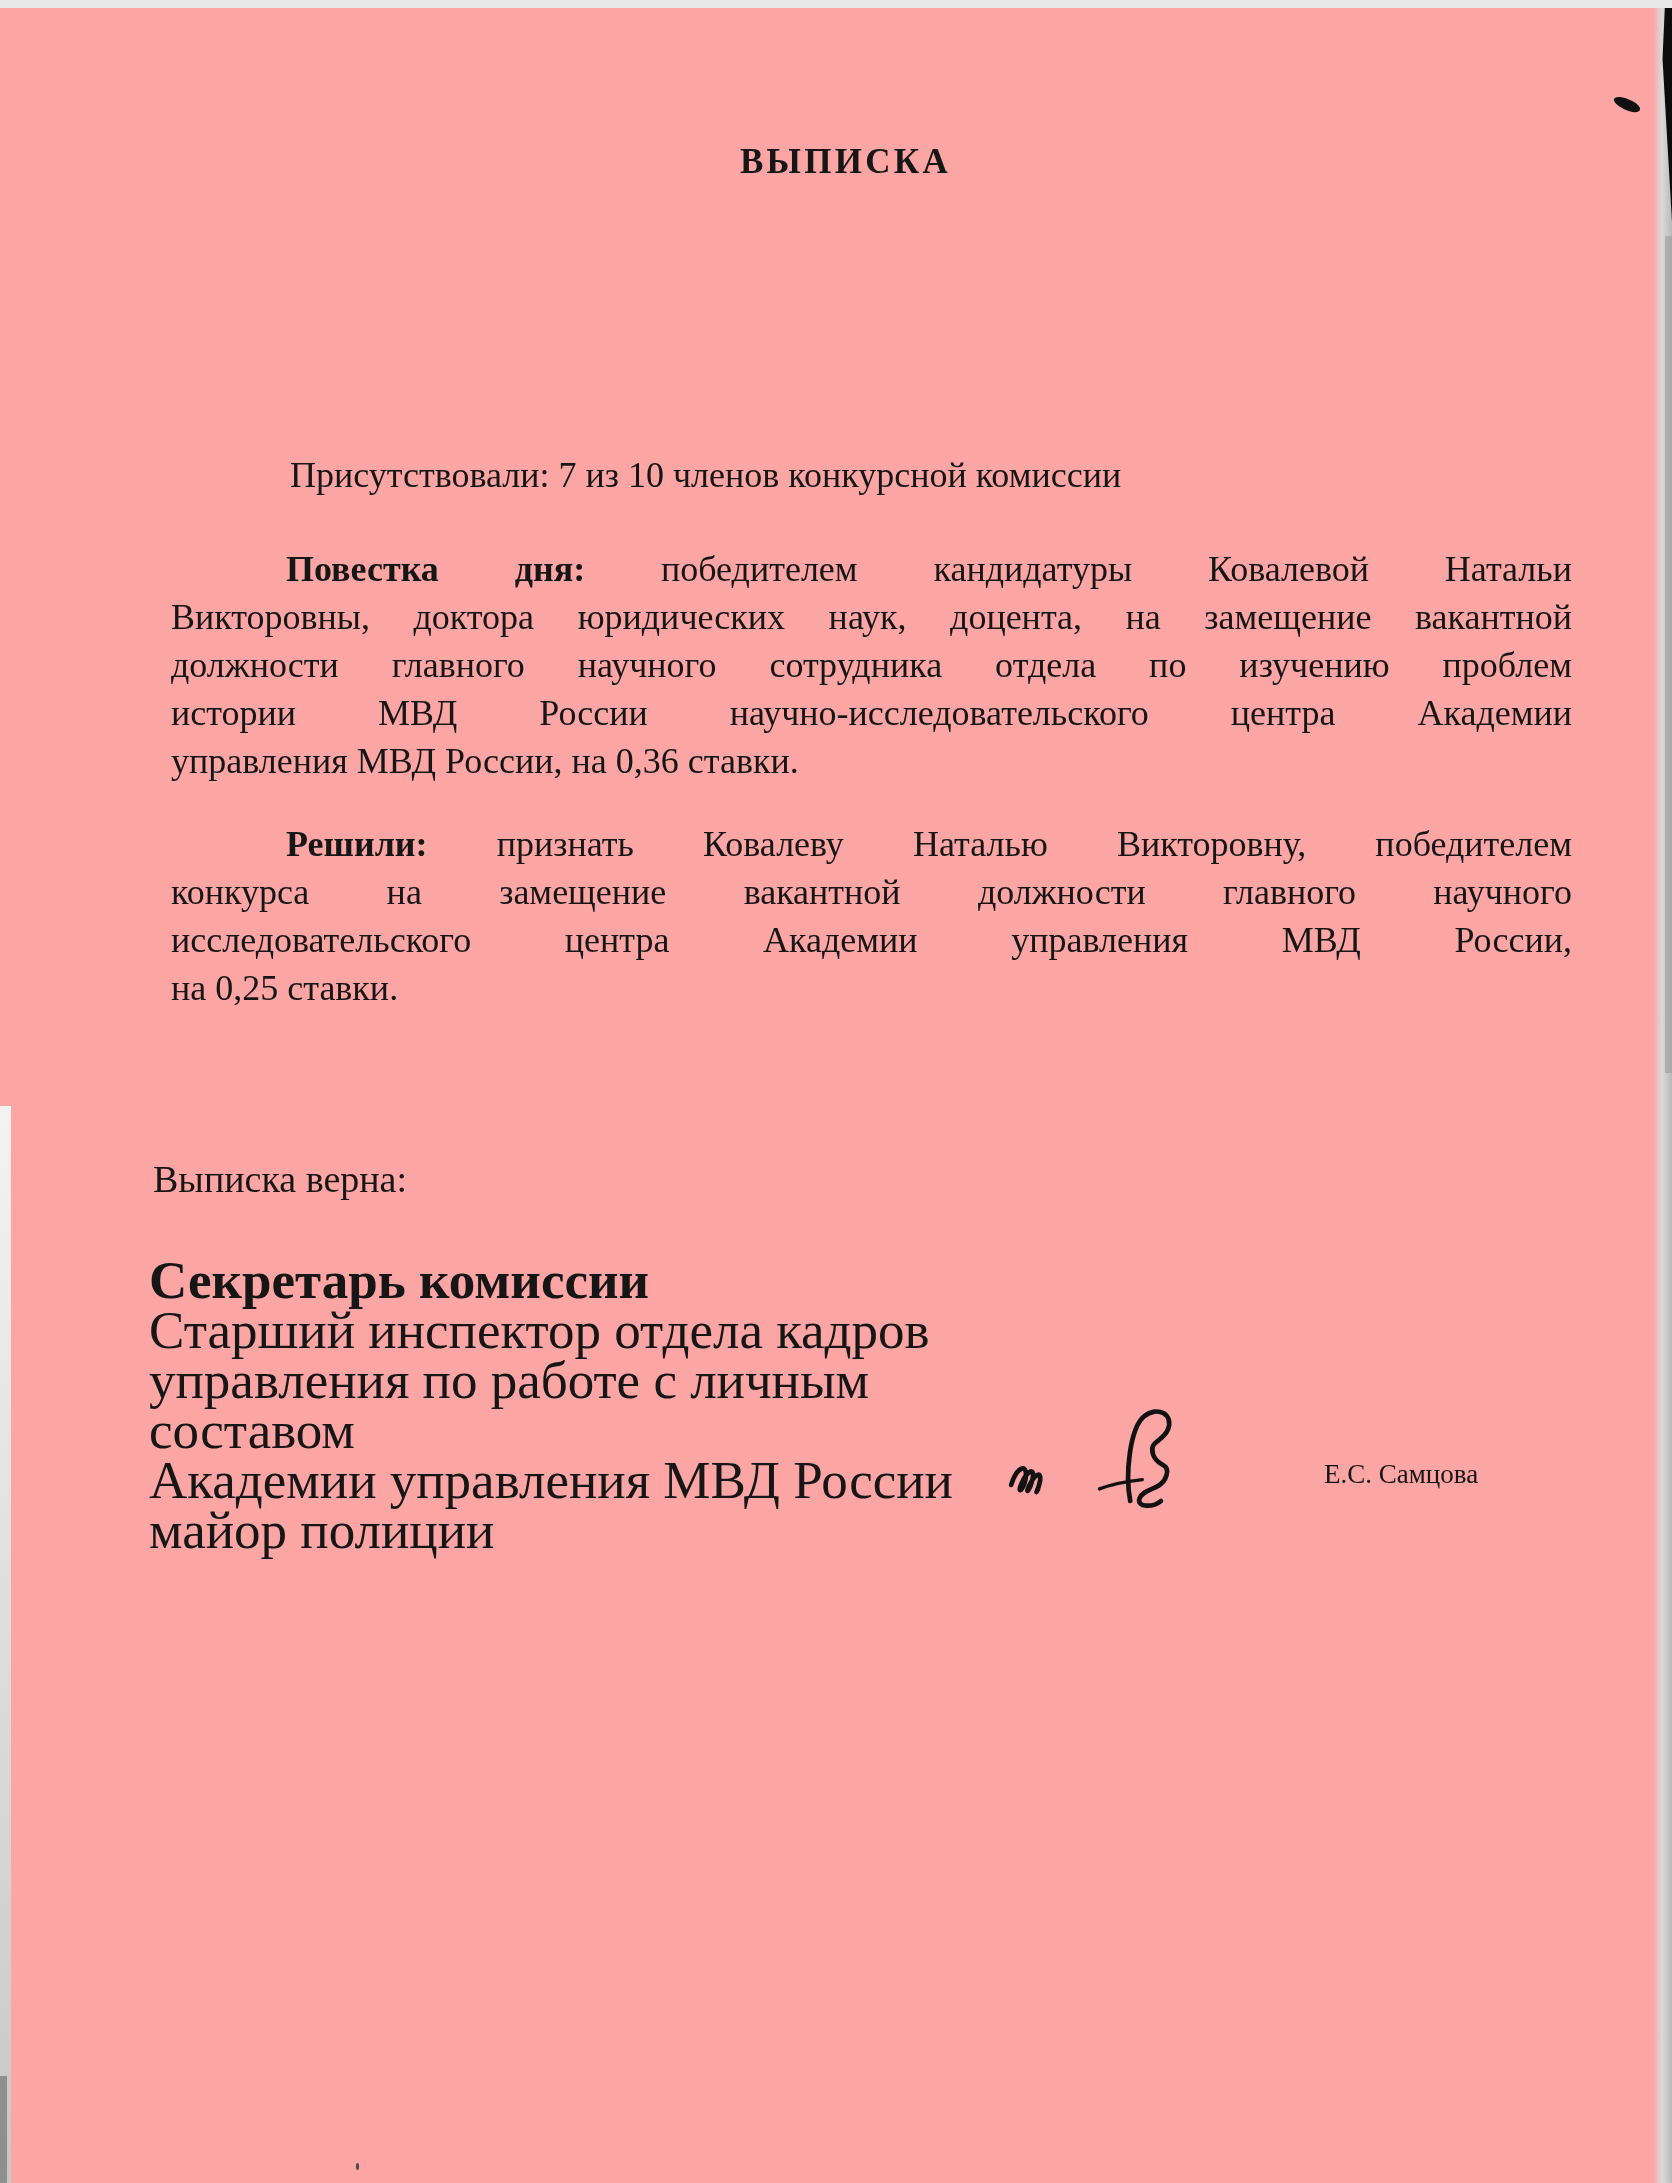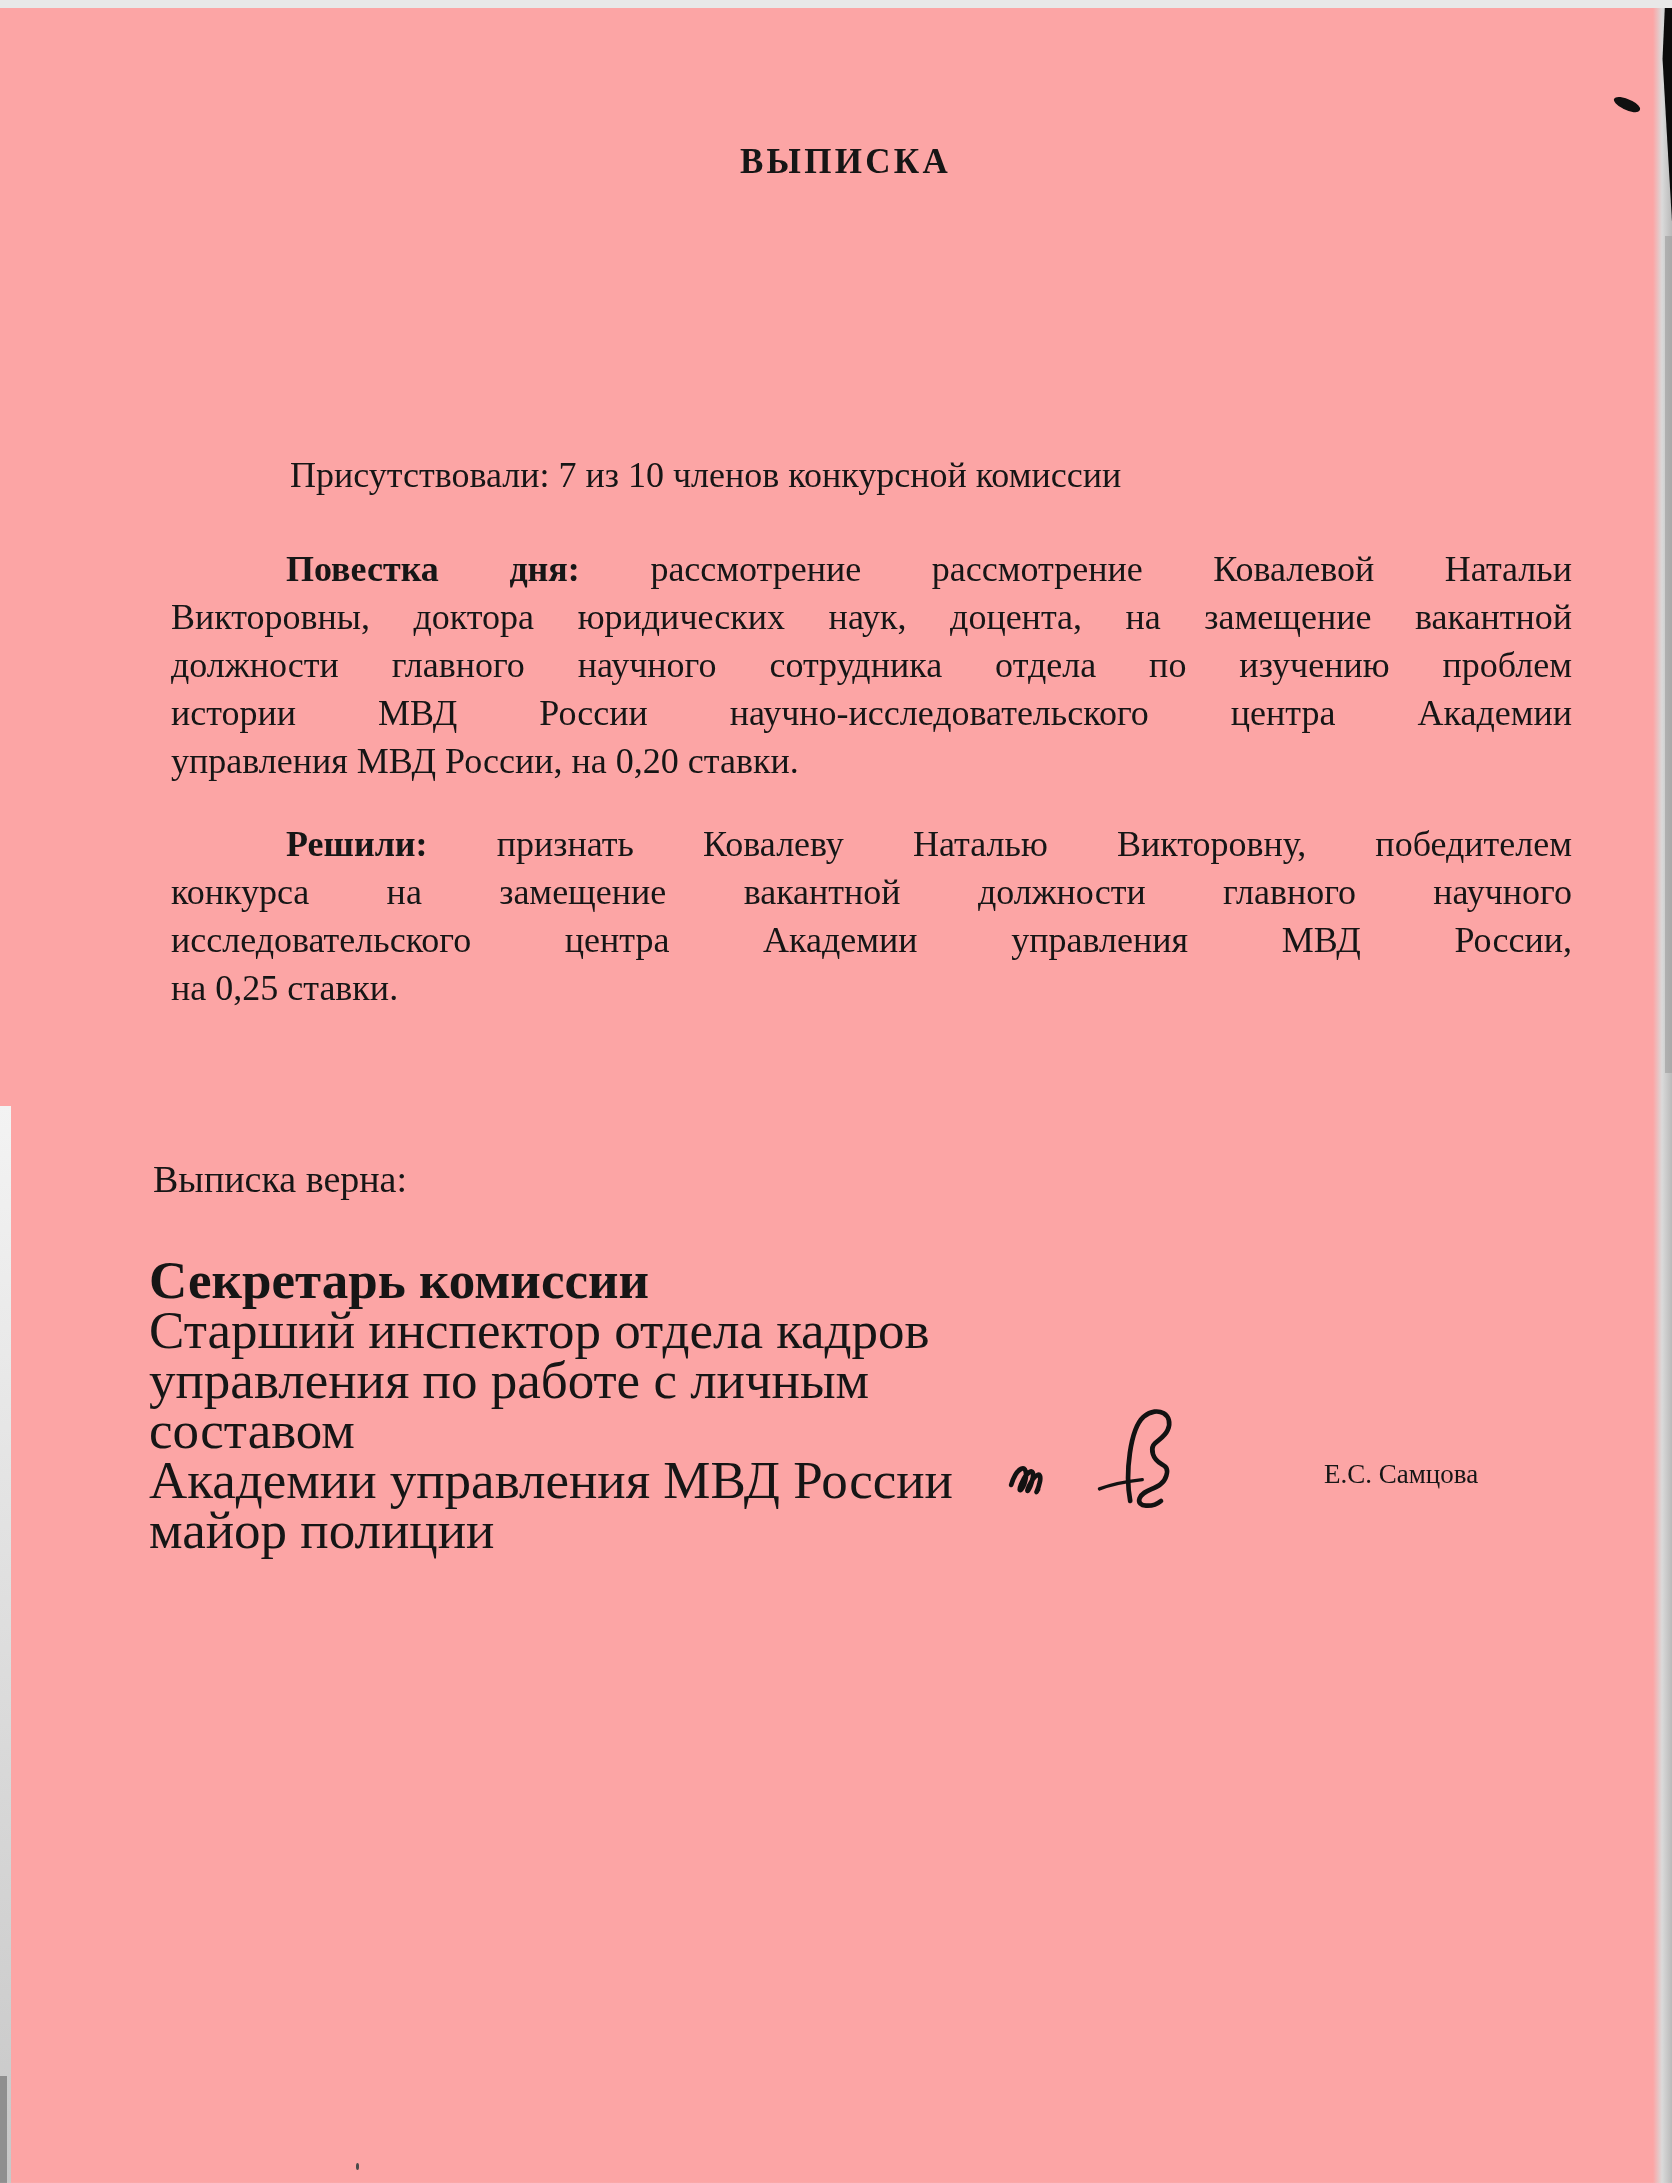--- a/index.html
+++ b/index.html
@@ -72,25 +72,25 @@
 <body>
 
 <div class="page">
 
   <div class="abs doc-title">ВЫПИСКА</div>
 
 
   <div class="abs attendance">Присутствовали: 7 из 10 членов конкурсной комиссии</div>
 
   <div class="abs para agenda">
-    <div class="ln first"><span class="b">Повестка дня:</span> <span>рассмотрение рассмотрение Ковалевой Натальи</span></div>
+    <div class="ln first"><span class="b">Повестка дня:</span> <span>победителем кандидатуры Ковалевой Натальи</span></div>
     <div class="ln">Викторовны, доктора юридических наук, доцента, на замещение вакантной</div>
     <div class="ln">должности главного научного сотрудника отдела по изучению проблем</div>
     <div class="ln">истории МВД России научно-исследовательского центра Академии</div>
-    <div class="ln last">управления МВД России, на 0,20 ставки.</div>
+    <div class="ln last">управления МВД России, на 0,36 ставки.</div>
   </div>
 
   <div class="abs para decision">
     <div class="ln first"><span class="b">Решили:</span> <span>признать Ковалеву Наталью Викторовну, победителем</span></div>
     <div class="ln">конкурса на замещение вакантной должности главного научного</div>
     <div class="ln">исследовательского центра Академии управления МВД России,</div>
     <div class="ln last">на 0,25 ставки.</div>
   </div>
 
   <div class="abs cert">Выписка верна:</div>

